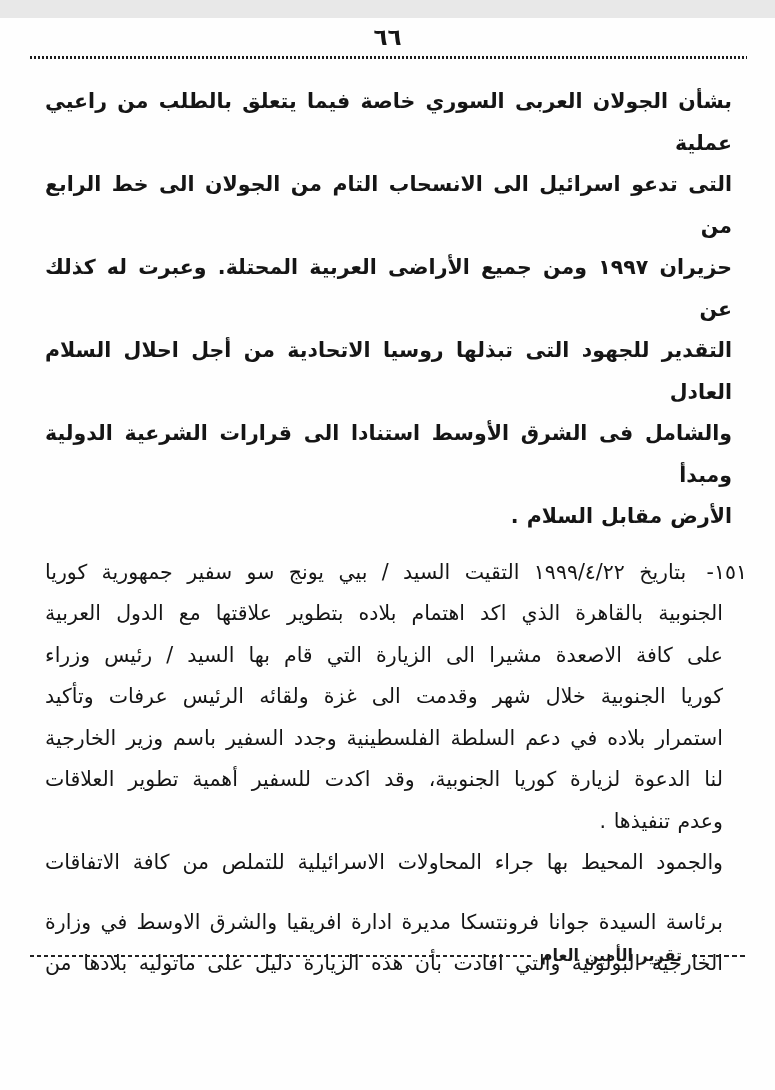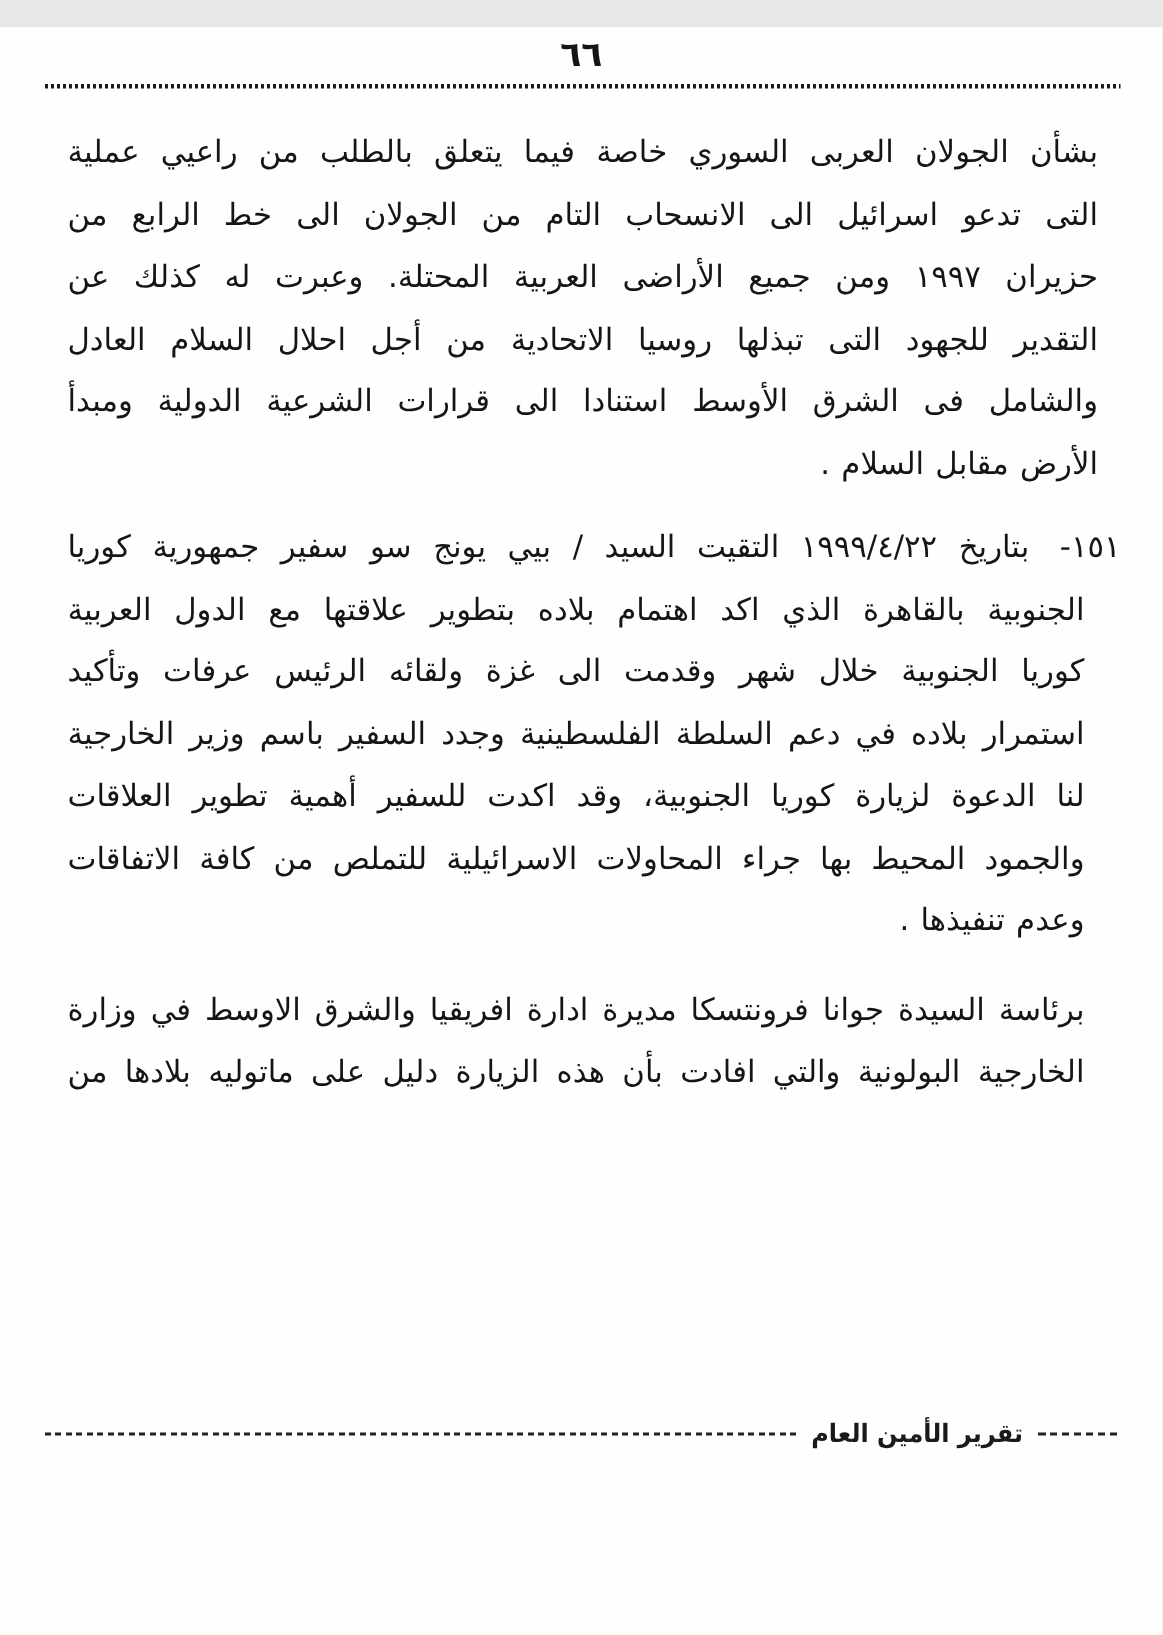--- a/index.html
+++ b/index.html
@@ -32,21 +32,21 @@
     padding: 22px 28px 0 45px;
   }
   .line {
     font-size: 20.5px;
     line-height: 41.5px;
     text-align: justify;
     text-align-last: justify;
     text-justify: inter-word;
     word-spacing: 1px;
   }
-  .para-line { margin-right: 15px; }
+  .para-line { margin-right: 15px; font-weight: bold; }
   .line.last { text-align-last: right; }
   .item { margin-top: 14px; }
   .item-152 { margin-top: 18px; }
   .item .cont { margin-right: 24px; }
   .item .num { padding-left: 6px; }
   .footer {
     position: absolute;
     top: 928px;
     right: 28px;
     left: 30px;
@@ -94,25 +94,26 @@
       <div class="line para-line">والشامل فى الشرق الأوسط استنادا الى قرارات الشرعية الدولية ومبدأ</div>
       <div class="line para-line last">الأرض مقابل السلام .</div>
     </div>
 
     <div class="item">
       <div class="line first">
         <span class="num">١٥١-</span>
         <span>بتاريخ ١٩٩٩/٤/٢٢ التقيت  السيد / بيي يونج سو  سفير جمهورية كوريا</span>
       </div>
       <div class="line cont">الجنوبية بالقاهرة الذي اكد اهتمام  بلاده بتطوير  علاقتها مع الدول العربية</div>
+      <div class="line cont">على كافة الاصعدة مشيرا الى الزيارة التي قام بها السيد / رئيس وزراء</div>
       <div class="line cont">كوريا الجنوبية خلال شهر  وقدمت  الى غزة ولقائه الرئيس عرفات وتأكيد</div>
       <div class="line cont">استمرار بلاده في دعم السلطة الفلسطينية وجدد السفير باسم وزير  الخارجية</div>
       <div class="line cont">لنا الدعوة لزيارة كوريا الجنوبية، وقد اكدت  للسفير أهمية تطوير العلاقات</div>
+      <div class="line cont last">وعدم تنفيذها .</div>
       <div class="line cont">والجمود المحيط بها جراء المحاولات الاسرائيلية للتملص من كافة  الاتفاقات</div>
-      <div class="line cont last">وعدم تنفيذها .</div>
     </div>
 
     <div class="item item-152">
       <div class="line cont">برئاسة السيدة جوانا فرونتسكا مديرة ادارة افريقيا والشرق الاوسط في وزارة</div>
       <div class="line cont">الخارجية البولونية والتي افادت بأن هذه الزيارة دليل على ماتوليه بلادها من</div>
     </div>
 
   </div>
 
   <div class="footer">

